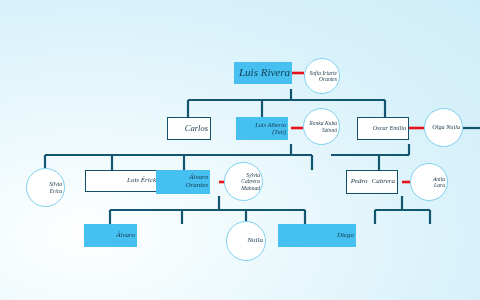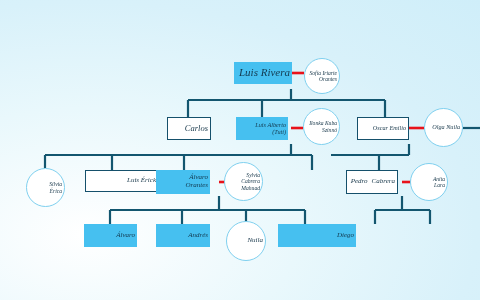--- a/index.html
+++ b/index.html
@@ -185,23 +185,20 @@
 
   <div class="node n-circle c-small" style="left:410px; top:163px; width:38px; height:38px; flex-direction:column;">
     <span>Anita</span>
     <span>Lara</span>
   </div>
 
   <div class="node n-boxfill g4-label" style="left:84px; top:224px; width:53px; height:23px;">
     <span>Álvaro</span>
   </div>
 
-  <div class="node n-boxfill g4-label" style="left:156px; top:224px; width:54px; height:23px;">
-    <span>Andrés</span>
-  </div>
 
   <div class="node n-circle g4-label" style="left:226px; top:221px; width:40px; height:40px;">
     <span>Nuila</span>
   </div>
 
   <div class="node n-boxfill g4-label" style="left:278px; top:224px; width:78px; height:23px;">
     <span>Diego</span>
   </div>
 
 

